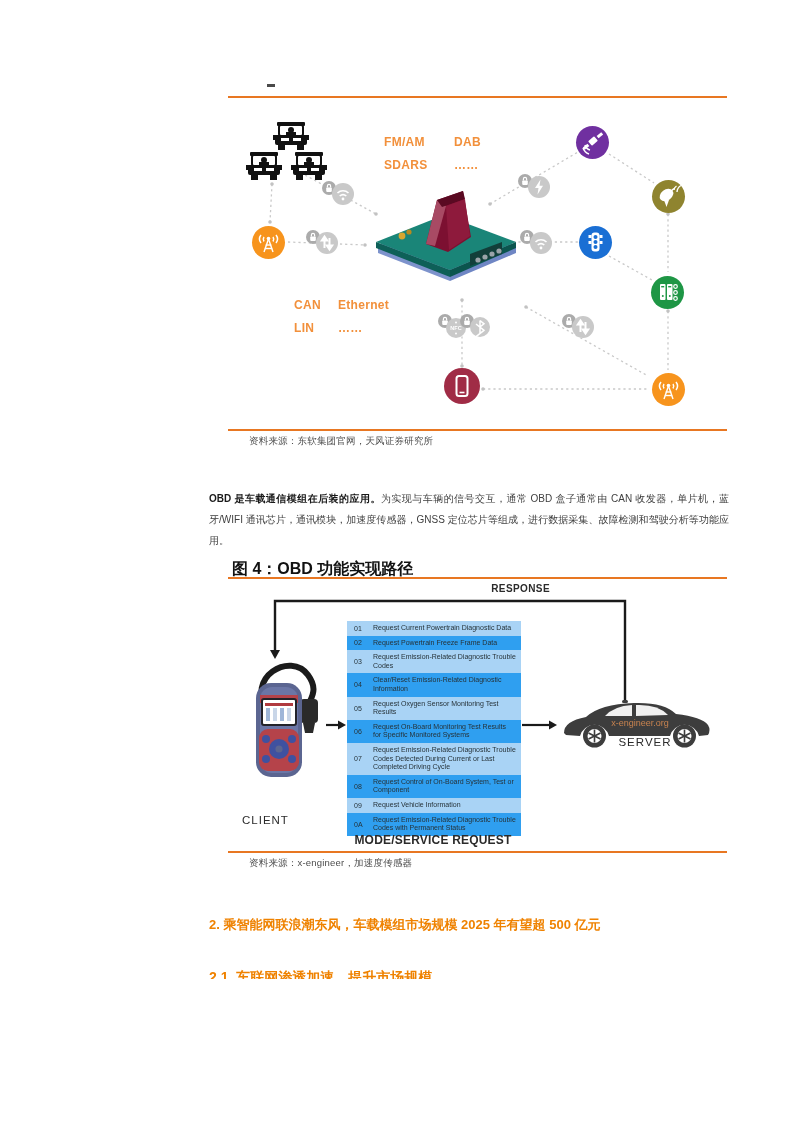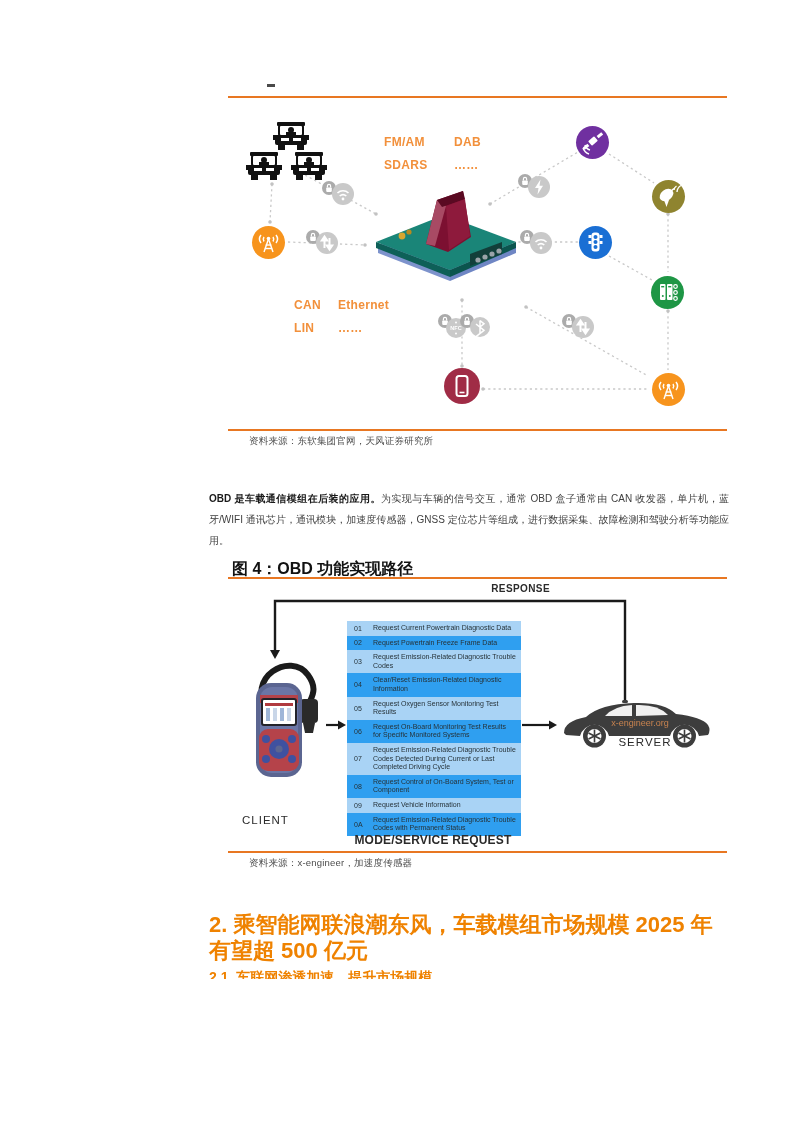--- a/index.html
+++ b/index.html
@@ -29,21 +29,21 @@
   .c-blue   { background:#1A6FD4; }
   .c-green  { background:#1E9645; }
   .c-crimson{ background:#A02C46; }
   .gray-pair { position:absolute; width:36px; height:26px; }
 
   
   .body-para { position:absolute; left:209px; width:520px; font-size:10px; line-height:21px; color:#404040; text-align:justify; }
   .body-para b { color:#1a1a1a; font-weight:700; }
   .fig-caption { position:absolute; left:232px; font-size:16px; font-weight:700; color:#111; }
 
-  .h1 { position:absolute; left:209px; width:522px; color:#EF8200; font-size:22px; font-weight:700; line-height:26px; }
+  .h1 { position:absolute; left:209px; width:522px; color:#EF8200; font-size:13px; font-weight:700; line-height:26px; }
   .h2 { position:absolute; left:209px; width:522px; color:#EF8200; font-size:14px; font-weight:700; }
 
   .page-num { position:absolute; left:700px; top:1084px; width:30px; text-align:right; font-size:11px; color:#595959; }
 
   
   .fig4 { position:absolute; left:228px; top:583px; width:499px; height:264px; }
   .resp-label { position:absolute; left:122px; top:0px; width:200px; text-align:right; font-size:10px; font-weight:600; color:#2b2b2b; letter-spacing:.4px; }
   .mode-label { position:absolute; left:105px; top:250px; width:200px; text-align:center; font-size:12px; font-weight:600; color:#2b2b2b; letter-spacing:.2px; }
   .client-label { position:absolute; left:14px; top:199px; width:90px; text-align:left; font-size:11.5px; color:#2b2b2b; letter-spacing:1px;margin-top:32px; }
   .server-label { position:absolute; left:362px; top:153px; width:110px; text-align:center; font-size:11.5px; color:#2b2b2b; letter-spacing:1px; }

